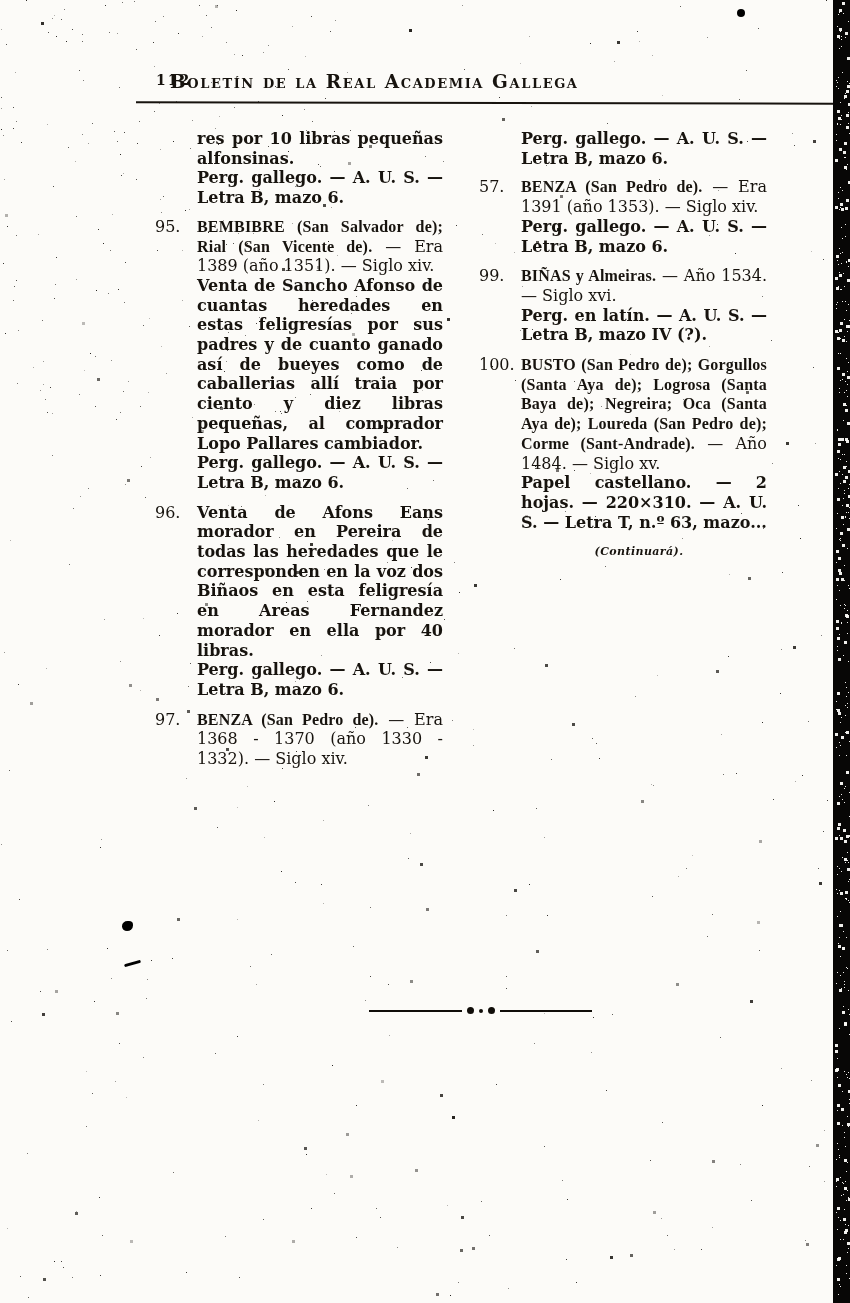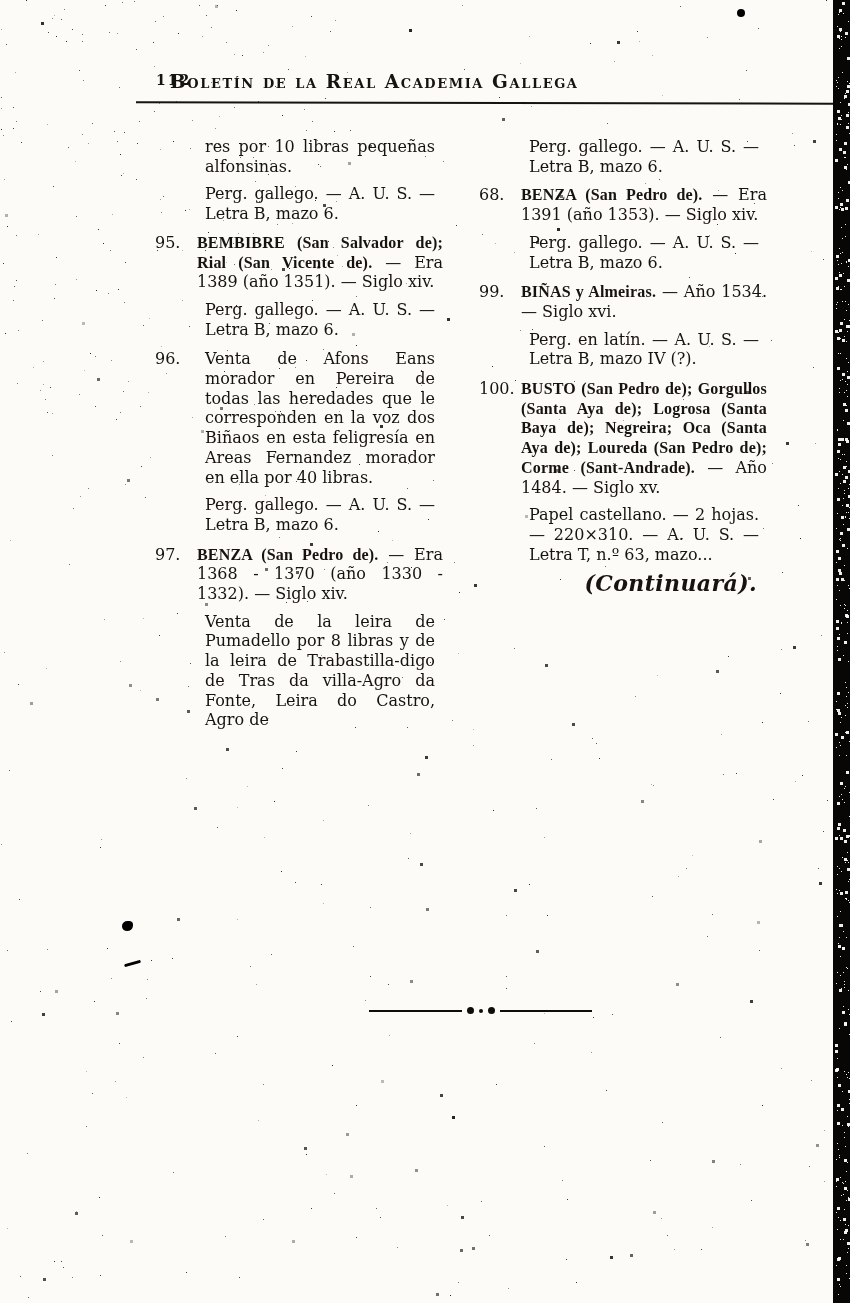--- a/index.html
+++ b/index.html
@@ -29,24 +29,24 @@
     text-align:justify;
   }
   .col-left  { left:197px; }
   .col-right { left:521px; }
   .para { margin:0 0 9px 0; }
   .entry { position:relative; margin:9px 0 10px 0; }
   .num {
     position:absolute; left:-42px; width:36px; text-align:left;
   }
   .etitle { font-weight:bold; letter-spacing:0.2px;font-family:Liberation Serif, serif; }
-  .body, .ref { margin:8px; }
+  .body, .ref { margin:0;font-weight:bold; }
   .continuara {
-    text-align:right; font-style:italic; font-weight:bold;
-    margin-top:4px; padding-right:10px; font-size:22px; letter-spacing:0.4px;
+    text-align:center; font-style:italic; font-weight:bold;
+    margin-top:4px; padding-right:10px; font-size:11px; letter-spacing:0.4px;
   }
   
   .ornament {
     position:absolute; left:369px; top:1007px; width:223px;
     display:flex; align-items:center; gap:5px;
   }
   .orn-line { flex:1; height:2px; background:#100d09; }
   .orn-dot  { background:#100d09; border-radius:50%; flex:0 0 auto; }
   .orn-dot.big   { width:7px; height:7px; }
   .orn-dot.small { width:4px; height:4px; }
@@ -85,46 +85,46 @@
       <div class="body">res por 10 libras pequeñas alfonsinas.</div>
       <div class="ref">Perg. gallego. — A. U. S. — Letra B, mazo 6.</div>
     </div>
 
     <div class="entry">
       <span class="num">95.</span>
       <div class="title-line">
         <b class="etitle">BEMBIBRE (San Salvador de); Rial (San Vicente de).</b>
         <span class="era">— Era 1389 (año 1351). — Siglo xiv.</span>
       </div>
+      <div class="body">Venta de Sancho Afonso de cuantas heredades en estas feligresías por sus padres y de cuanto ganado así de bueyes como de caballerias allí traia por ciento y diez libras pequeñas, al comprador Lopo Pallares cambiador.</div>
       <div class="ref">Perg. gallego. — A. U. S. — Letra B, mazo 6.</div>
     </div>
 
     <div class="entry">
       <span class="num">96.</span>
       <div class="body">Venta de Afons Eans morador en Pereira de todas las heredades que le corresponden en la voz dos Biñaos en esta feligresía en Areas Fernandez morador en ella por 40 libras.</div>
       <div class="ref">Perg. gallego. — A. U. S. — Letra B, mazo 6.</div>
     </div>
 
     <div class="entry">
       <span class="num">97.</span>
       <div class="title-line">
         <b class="etitle">BENZA (San Pedro de).</b>
         <span class="era">— Era 1368 - 1370 (año 1330 - 1332). — Siglo xiv.</span>
       </div>
-      <div class="body">Venta de la leira de Pumadello por 8 libras y de la leira de Trabastilla-digo de Tras da villa-Agro da Fonte, Leira do Castro, Agro de</div>
     </div>
   </div>
 
   <div class="col col-right">
     <div class="para">
       <div class="ref">Perg. gallego. — A. U. S. — Letra B, mazo 6.</div>
     </div>
 
     <div class="entry">
-      <span class="num">68.</span>
+      <span class="num">57.</span>
       <div class="title-line">
         <b class="etitle">BENZA (San Pedro de).</b>
         <span class="era">— Era 1391 (año 1353). — Siglo xiv.</span>
       </div>
       <div class="ref">Perg. gallego. — A. U. S. — Letra B, mazo 6.</div>
     </div>
 
     <div class="entry">
       <span class="num">99.</span>
       <div class="title-line">

